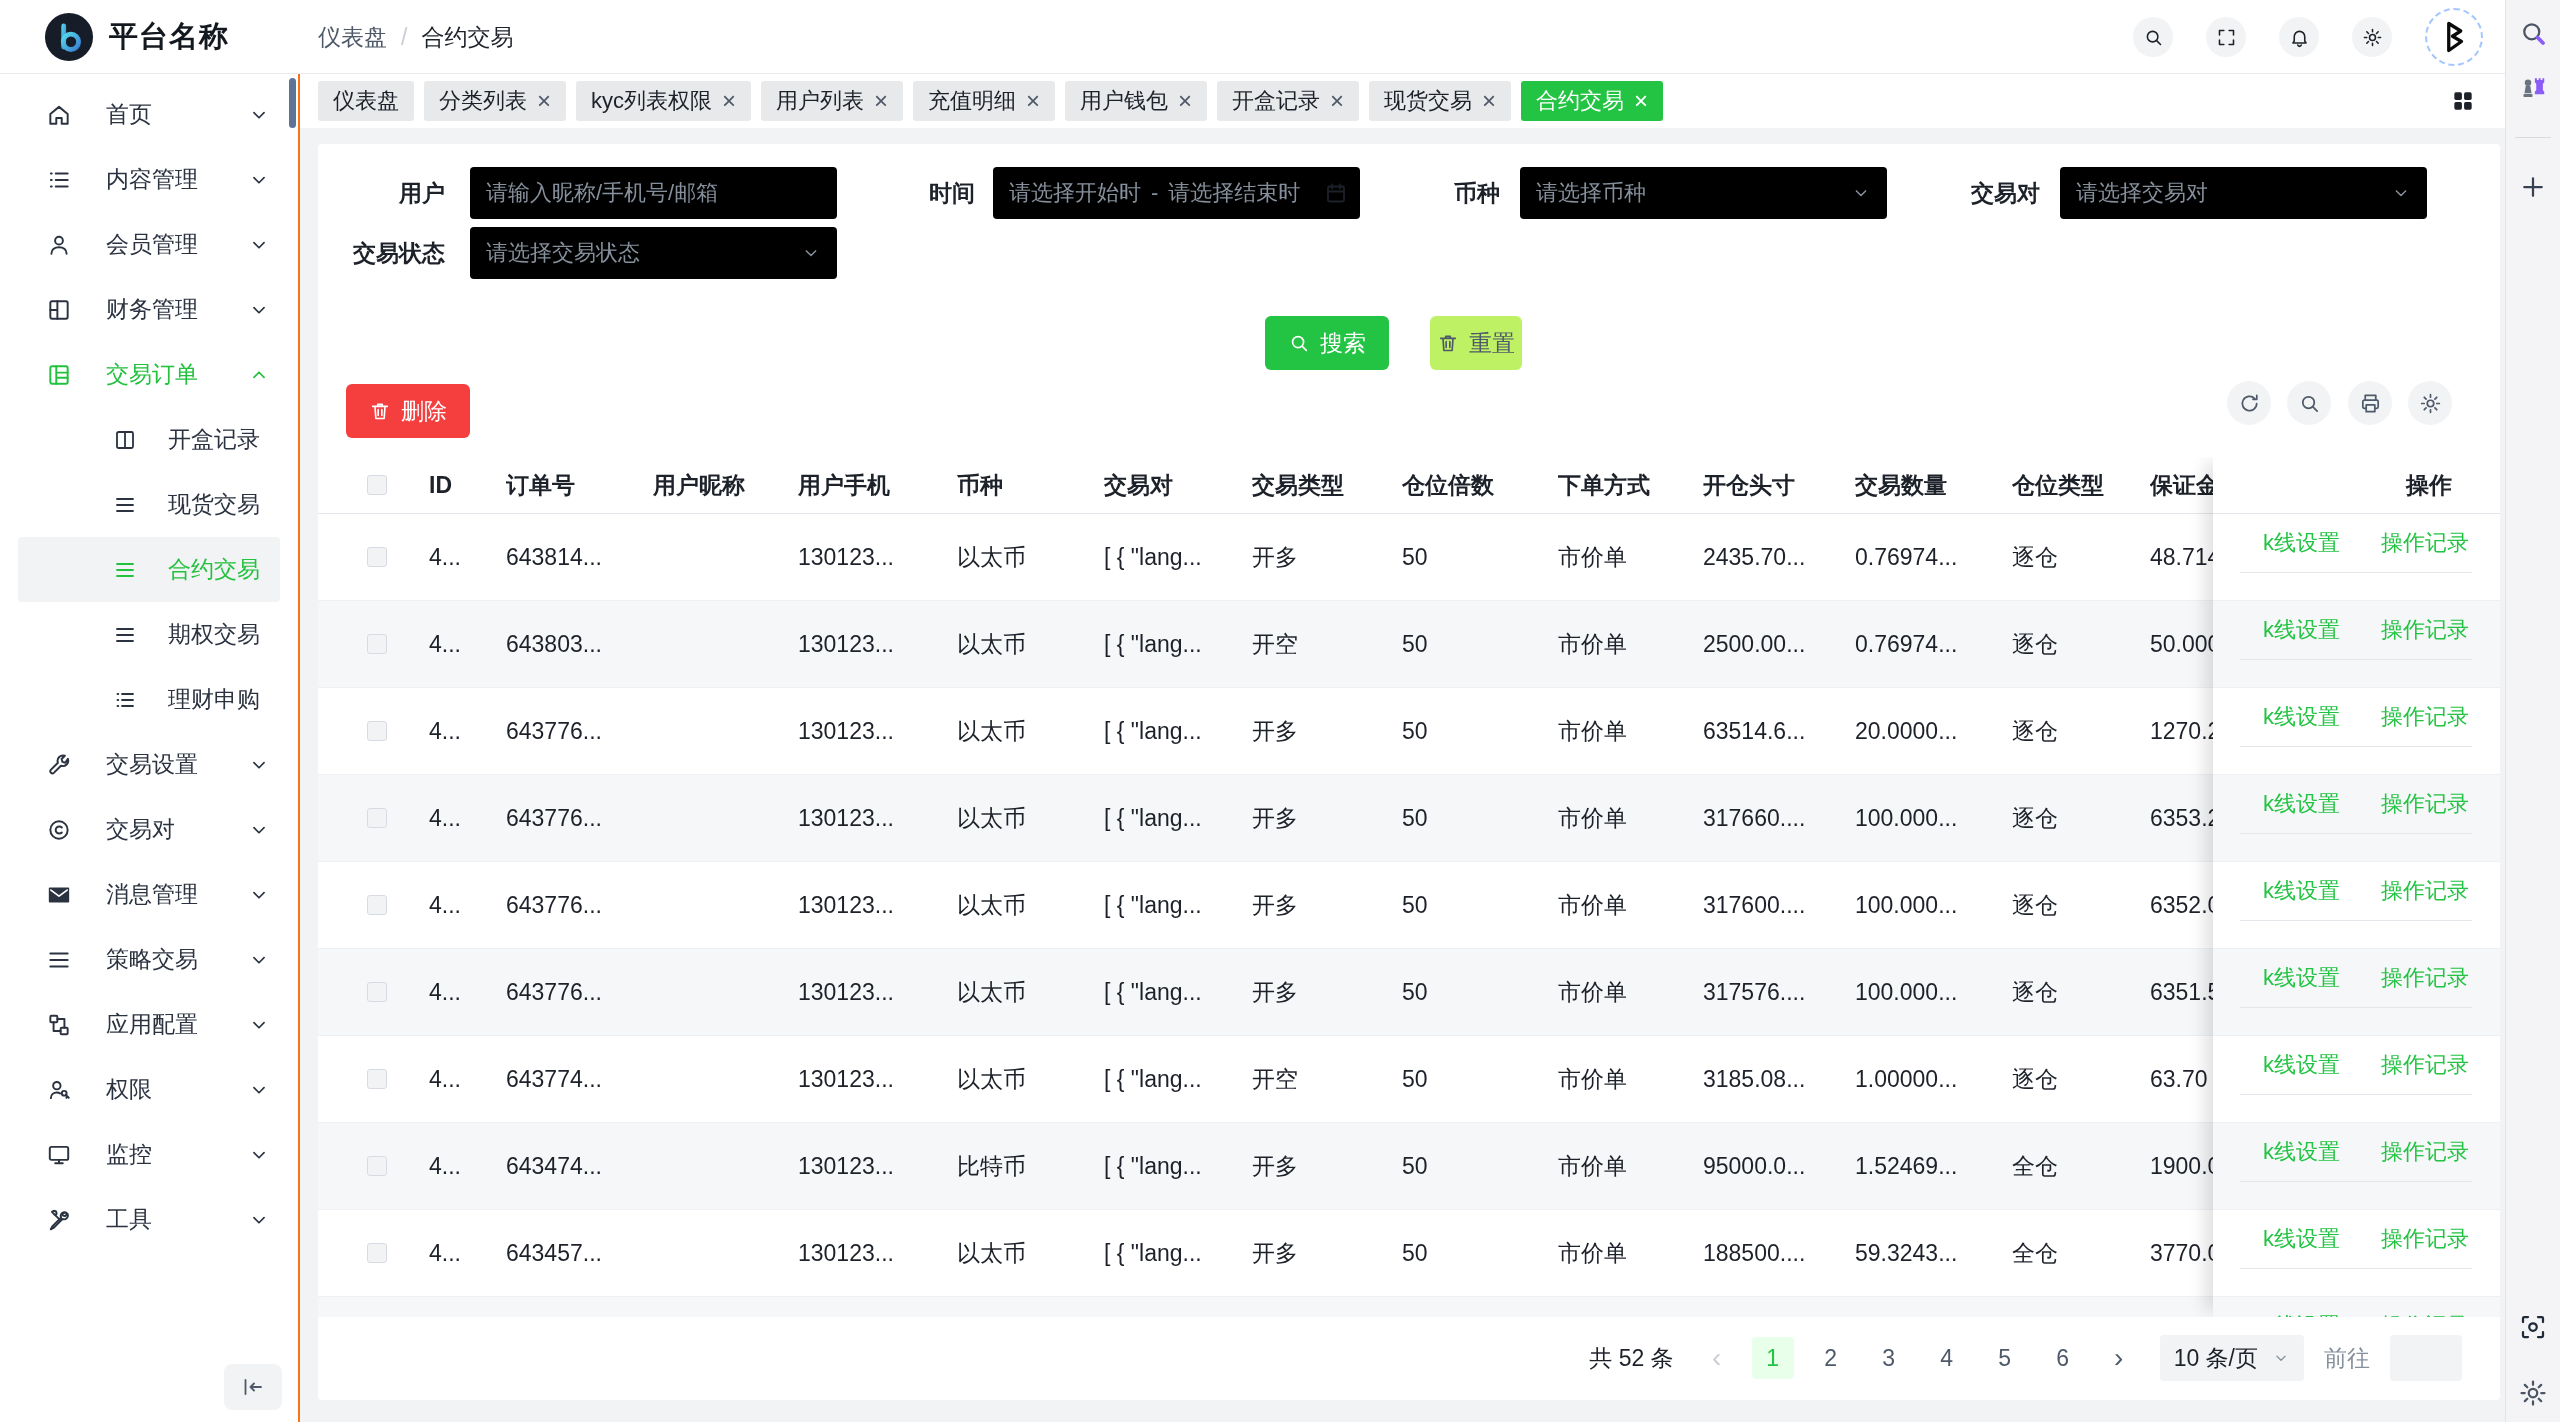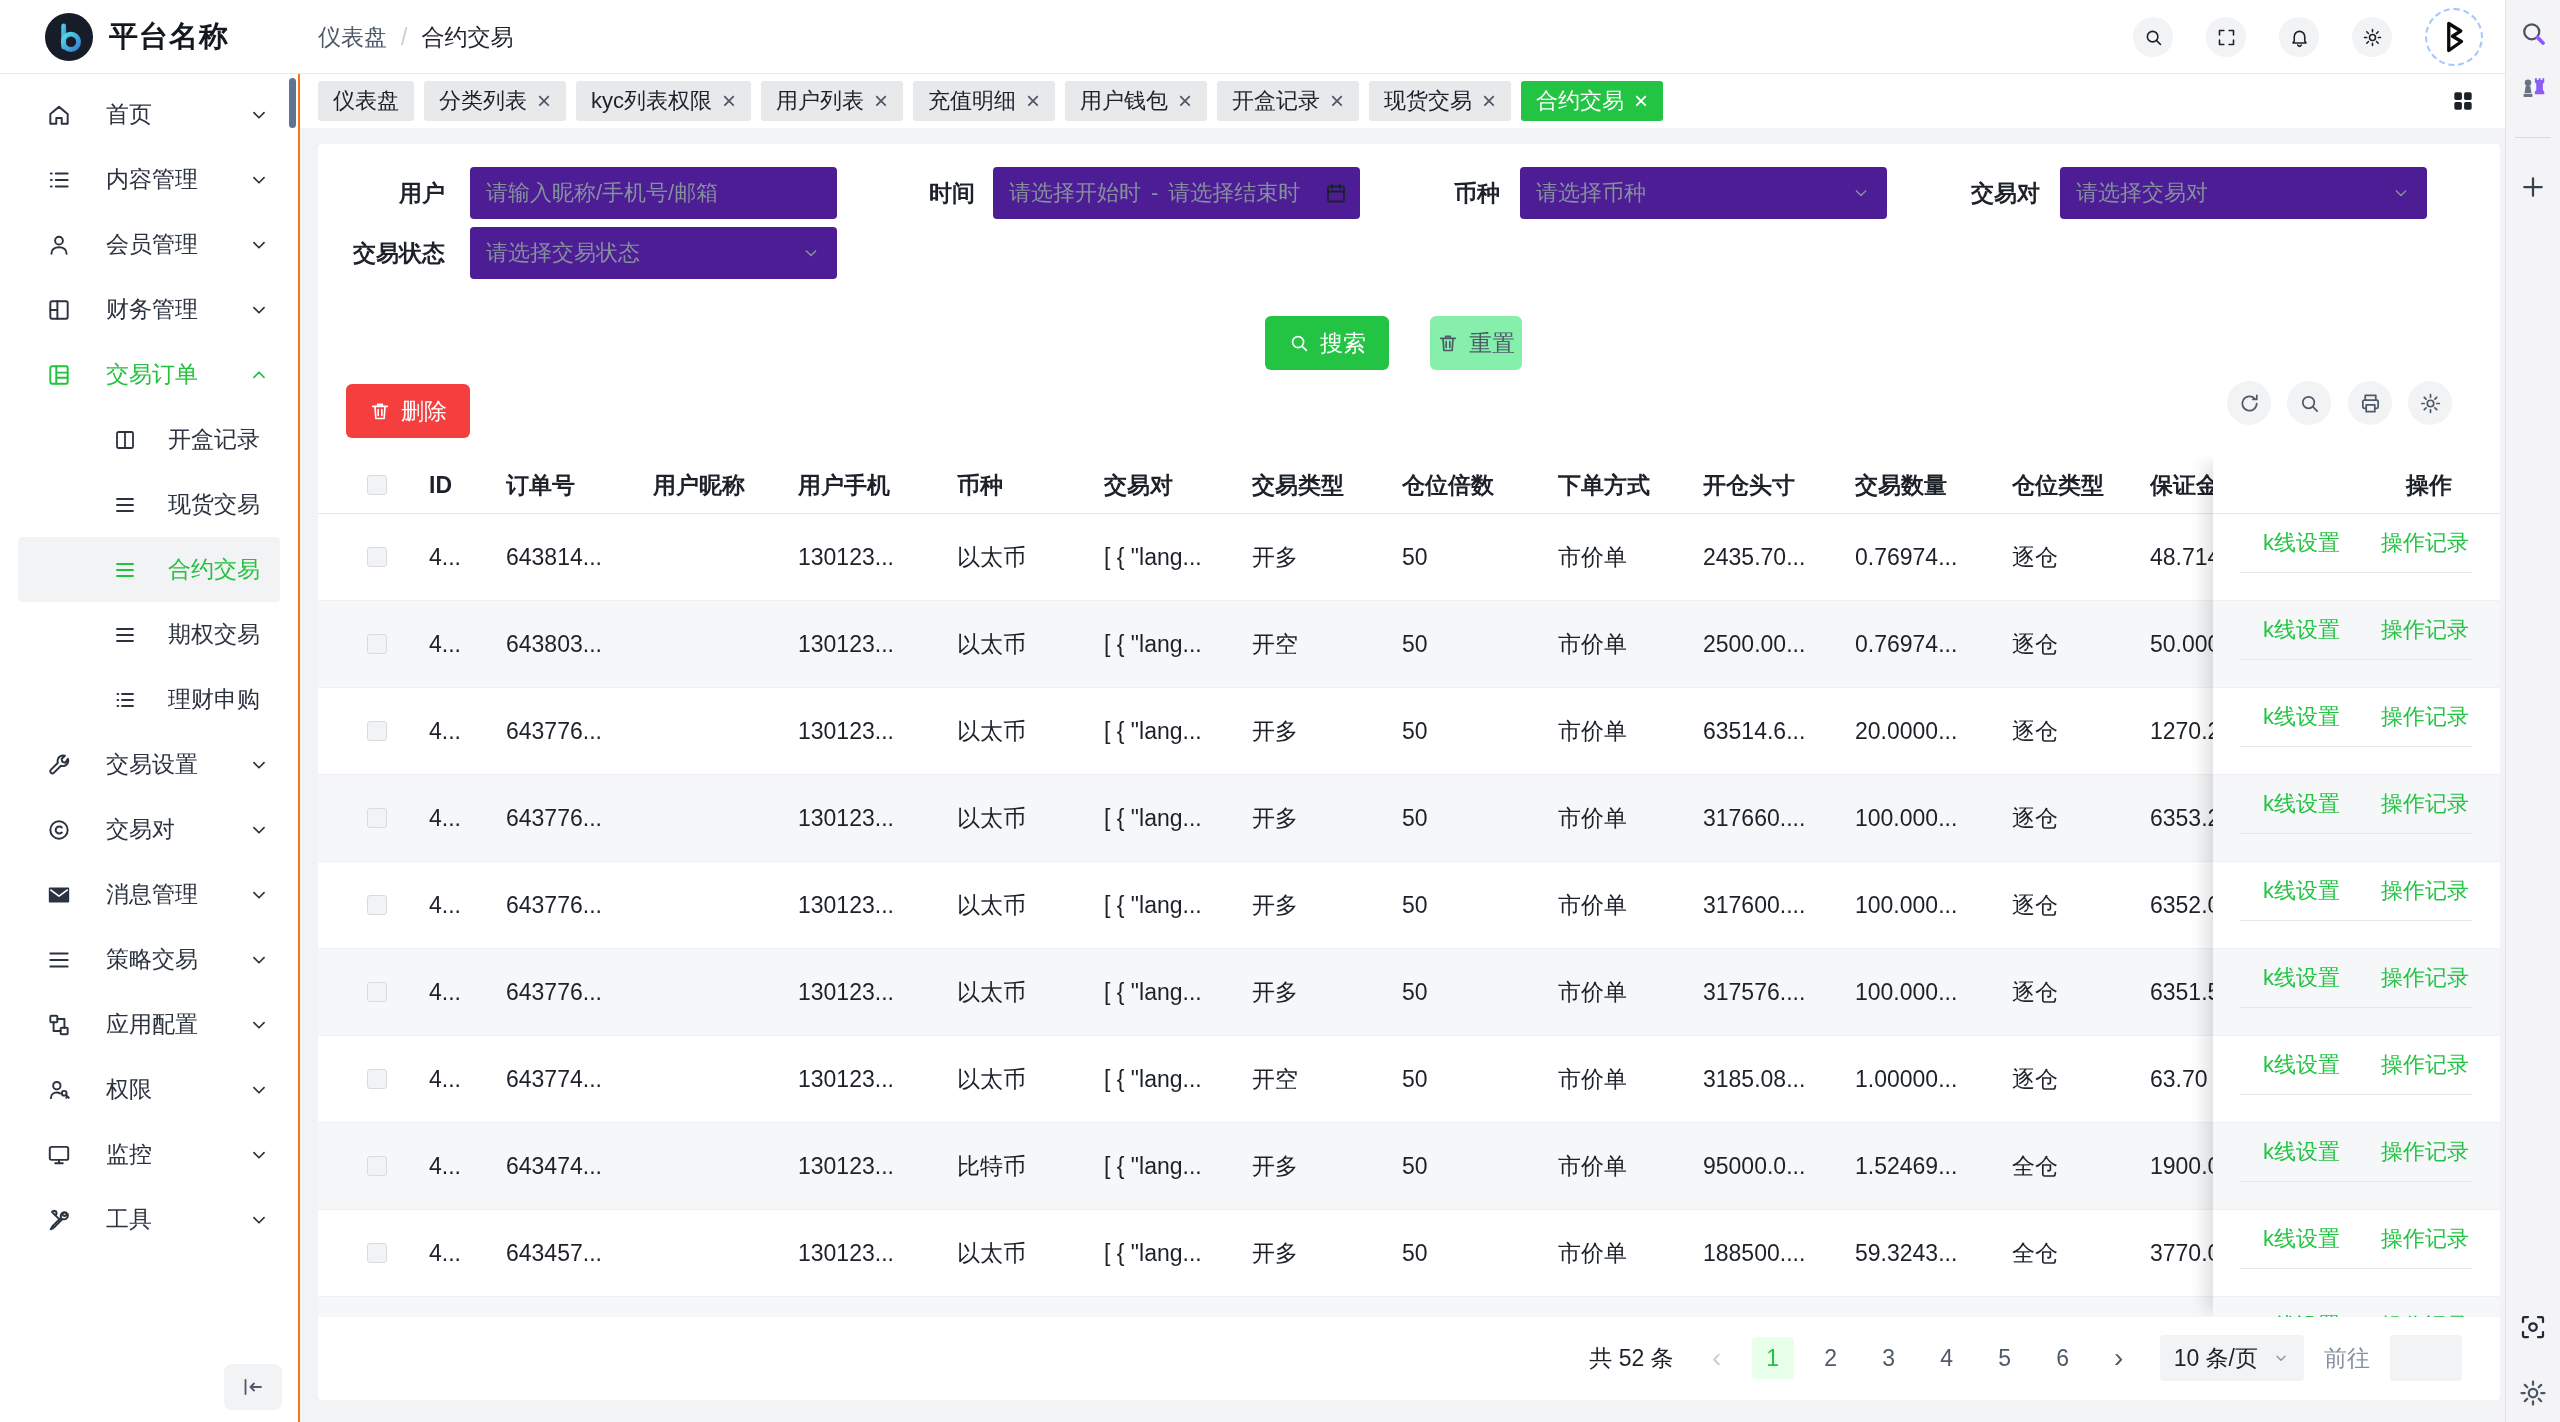--- a/index.html
+++ b/index.html
@@ -52,32 +52,32 @@
   .tab .tab-close { margin-left:10px; font-size:24px; color:#4e5969; line-height:1; }
   .tab.active { background:#23c343; color:#fff; }
   .tab.active .tab-close { color:#fff; }
   .apps-btn { position:absolute; right:29px; top:14px; width:26px; height:26px; color:#1d2129; }
 
   
   .content { position:absolute; left:0; right:0; top:54px; bottom:0; }
   .panel { position:absolute; left:18px; top:16px; width:2182px; height:1256px; background:#fff; border-radius:4px; }
 
   .f-label { position:absolute; height:52px; line-height:52px; font-size:23px; font-weight:600; color:#1d2129; text-align:right; }
-  .f-box { position:absolute; height:52px; background:#4c1d95; border-radius:4px; display:flex; align-items:center;
+  .f-box { position:absolute; height:52px; background:#000000; border-radius:4px; display:flex; align-items:center;
     font-size:22px; color:#86909c; padding:0 16px; }
   .f-box .ph { white-space:nowrap; overflow:hidden; }
   .f-chev { width:20px; height:20px; margin-left:auto; color:#86909c; flex:none; }
   .date-box { justify-content:flex-start; gap:10px; padding-right:12px;text-align:center; }
   .date-box .cal { width:24px; height:24px; color:#1d2129; margin-left:auto; flex:none; }
 
   .btn { position:absolute; height:54px; border-radius:6px; display:flex; align-items:center; justify-content:center;
     gap:10px; font-size:23px; }
   .btn svg { width:22px; height:22px; }
   .btn-search { left:947px; top:172px; width:124px; background:#23c343; color:#fff; }
-  .btn-reset { left:1112px; top:172px; width:92px; background:#86efac; color:#4e5969; }
+  .btn-reset { left:1112px; top:172px; width:92px; background:#bef264; color:#4e5969; }
   .btn-delete { left:28px; top:232px; width:124px; background:#f53f3f; color:#fff;margin-top:8px; }
   .tb-circle { position:absolute; top:237px; width:44px; height:44px; border-radius:50%; background:#f2f3f5;
     color:#4e5969; display:flex; align-items:center; justify-content:center; }
   .tb-circle svg { width:23px; height:23px; }
 
   
   .table-clip { position:absolute; left:0; right:0; top:313px; height:860px; overflow:hidden; }
   .t-grid { display:grid; grid-template-columns:111px 77px 147px 145px 159px 147px 148px 150px 156px 145px 152px 157px 138px 1fr; align-items:center; }
   .t-head { height:57px; border-bottom:1px solid #e5e6eb; font-weight:700; font-size:23px; color:#1d2129; }
   .tr { height:87px; border-bottom:1px solid #eef0f3; font-size:23px; font-weight:500; color:#1d2129; }

